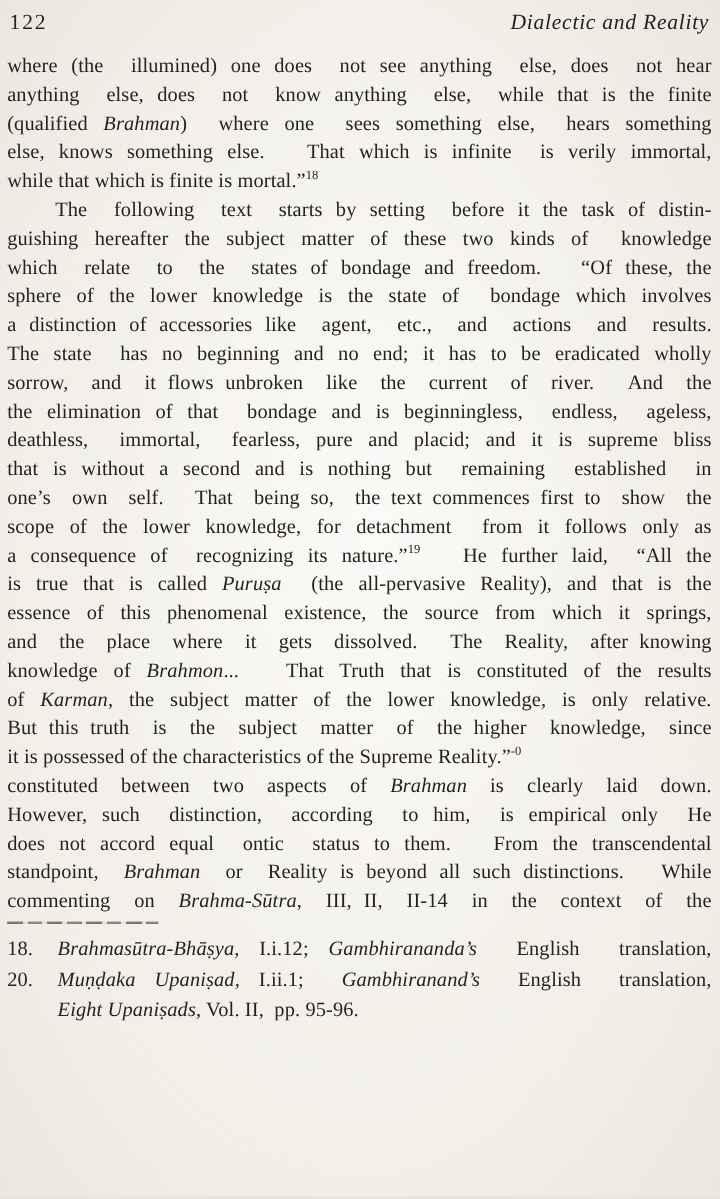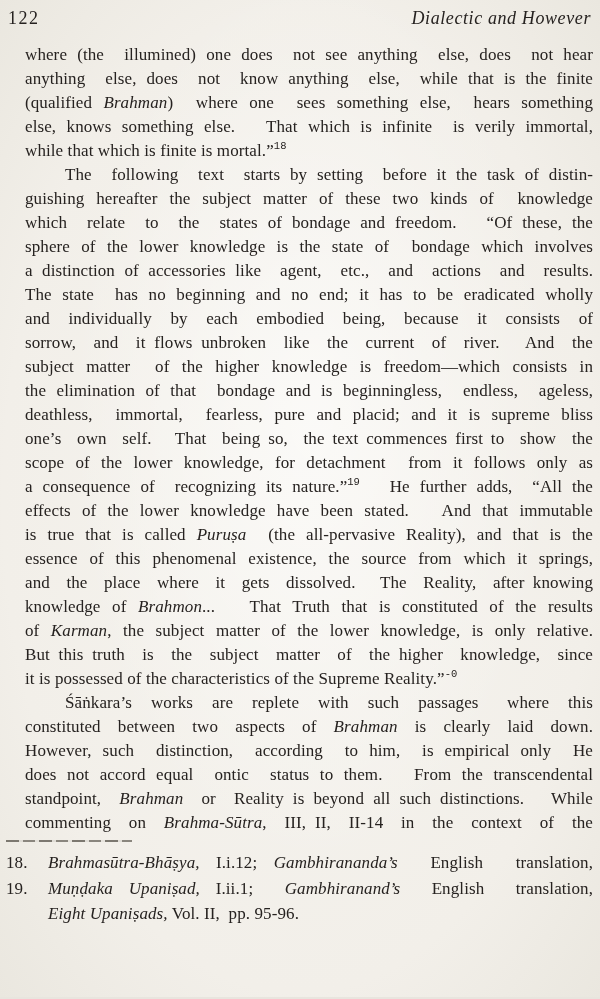--- a/index.html
+++ b/index.html
@@ -24,36 +24,34 @@
     line-height: 22px;
   }
   .pagenum { letter-spacing: 1.5px; }
   .runtitle { font-style: italic; letter-spacing: 0.6px; }
   .body-text {
     margin-top: 14px;
     padding: 0 7px 0 6px;
     font-size: 17px;
     line-height: 24px;
     letter-spacing: 0.1px;
-    margin-left: 19px;
   }
   .line {
     text-align: justify;
     text-align-last: justify;
     white-space: pre-wrap;
   }
   .line.no-just { text-align-last: left; }
   .line.indent { text-indent: 40px; }
   .it { font-style: italic; }
   .sup {
     font-size: 10.5px;
     vertical-align: 7px;
     line-height: 0;
     letter-spacing: 0;
-    font-family: Liberation Mono, monospace;
   }
   .fn-rule {
     width: 126px;
     height: 2px;
     margin: 5px 0 6px 6px;
     background: repeating-linear-gradient(90deg,
       #7c7870 0px, #7c7870 13px,
       rgba(124,120,112,0.15) 13px, rgba(124,120,112,0.15) 17px,
       #8a867e 17px, #8a867e 29px,
       rgba(124,120,112,0.1) 29px, rgba(124,120,112,0.1) 33px);
@@ -67,72 +65,69 @@
   .fn { display: flex; }
   .fn-num { flex: 0 0 42px; width: 42px; }
   .fn-body { flex: 1; min-width: 0; }
 </style>
 </head>
 <body>
 
 <div class="page">
   <div class="header">
     <span class="pagenum">122</span>
-    <span class="runtitle">Dialectic and However</span>
+    <span class="runtitle">Dialectic and Reality</span>
   </div>
   <div class="body-text">
       <div>
         <div class="line"><span>where (the  illumined) one does  not see anything  else, does  not hear</span></div>
         <div class="line"><span>anything  else, does  not  know anything  else,  while that is the finite</span></div>
         <div class="line"><span>(qualified </span><span class="it">Brahman</span><span>)  where one  sees something else,  hears something</span></div>
         <div class="line"><span>else, knows something else.   That which is infinite  is verily immortal,</span></div>
         <div class="line no-just"><span>while that which is finite is mortal.”</span><span class="sup">18</span></div>
       </div>
       <div>
         <div class="line indent"><span>The  following  text  starts by setting  before it the task of distin-</span></div>
         <div class="line"><span>guishing hereafter the subject matter of these two kinds of  knowledge</span></div>
         <div class="line"><span>which  relate  to  the  states of bondage and freedom.   “Of these, the</span></div>
         <div class="line"><span>sphere of the lower knowledge is the state of  bondage which involves</span></div>
         <div class="line"><span>a distinction of accessories like  agent,  etc.,  and  actions  and  results.</span></div>
         <div class="line"><span>The state  has no beginning and no end; it has to be eradicated wholly</span></div>
-        <div class="line"><span>and  individually  by  each  embodied  being,  because  it  consists  of</span></div>
         <div class="line"><span>sorrow,  and  it flows unbroken  like  the  current  of  river.   And  the</span></div>
-        <div class="line"><span>subject matter  of the higher knowledge is freedom—which consists in</span></div>
         <div class="line"><span>the elimination of that  bondage and is beginningless,  endless,  ageless,</span></div>
         <div class="line"><span>deathless,  immortal,  fearless, pure and placid; and it is supreme bliss</span></div>
+        <div class="line"><span>that is without a second and is nothing but  remaining  established  in</span></div>
         <div class="line"><span>one’s  own  self.   That  being so,  the text commences first to  show  the</span></div>
         <div class="line"><span>scope of the lower knowledge, for detachment  from it follows only as</span></div>
-        <div class="line"><span>a consequence of  recognizing its nature.”</span><span class="sup">19</span><span>   He further adds,  “All the</span></div>
-        <div class="line"><span>effects of the lower knowledge have been stated.   And that immutable</span></div>
+        <div class="line"><span>a consequence of  recognizing its nature.”</span><span class="sup">19</span><span>   He further laid,  “All the</span></div>
         <div class="line"><span>is true that is called </span><span class="it">Puruṣa</span><span>  (the all-pervasive Reality), and that is the</span></div>
         <div class="line"><span>essence of this phenomenal existence, the source from which it springs,</span></div>
         <div class="line"><span>and  the  place  where  it  gets  dissolved.   The  Reality,  after knowing</span></div>
         <div class="line"><span>knowledge of </span><span class="it">Brahmon</span><span>...   That Truth that is constituted of the results</span></div>
         <div class="line"><span>of </span><span class="it">Karman</span><span>, the subject matter of the lower knowledge, is only relative.</span></div>
         <div class="line"><span>But this truth  is  the  subject  matter  of  the higher  knowledge,  since</span></div>
         <div class="line no-just"><span>it is possessed of the characteristics of the Supreme Reality.”</span><span class="sup">-0</span></div>
       </div>
       <div>
-        <div class="line indent"><span>Śāṅkara’s  works  are  replete  with  such  passages   where  this</span></div>
         <div class="line"><span>constituted  between  two  aspects  of  </span><span class="it">Brahman</span><span>  is  clearly  laid  down.</span></div>
         <div class="line"><span>However, such  distinction,  according  to him,  is empirical only  He</span></div>
         <div class="line"><span>does not accord equal  ontic  status to them.   From the transcendental</span></div>
         <div class="line"><span>standpoint,  </span><span class="it">Brahman</span><span>  or  Reality is beyond all such distinctions.   While</span></div>
         <div class="line"><span>commenting  on  </span><span class="it">Brahma-Sūtra</span><span>,  III, II,  II-14  in  the  context  of  the</span></div>
       </div>
     </div>
   <div class="fn-rule"></div>
   <div class="footnotes">
       <div class="fn">
         <span class="fn-num">18.</span>
         <div class="fn-body">
           <div class="line"><span class="it">Brahmasūtra-Bhāṣya,</span><span> I.i.12; </span><span class="it">Gambhirananda’s</span><span>  English  translation,</span></div>
         </div>
       </div>
       <div class="fn">
-        <span class="fn-num">19.</span>
+        <span class="fn-num">20.</span>
         <div class="fn-body">
           <div class="line"><span class="it">Muṇḍaka Upaniṣad,</span><span> I.ii.1;  </span><span class="it">Gambhiranand’s</span><span>  English  translation,</span></div>
           <div class="line no-just"><span class="it">Eight Upaniṣads,</span><span> Vol. II,  pp. 95-96.</span></div>
         </div>
       </div>
     </div>
 </div>
 
 </body></html>

